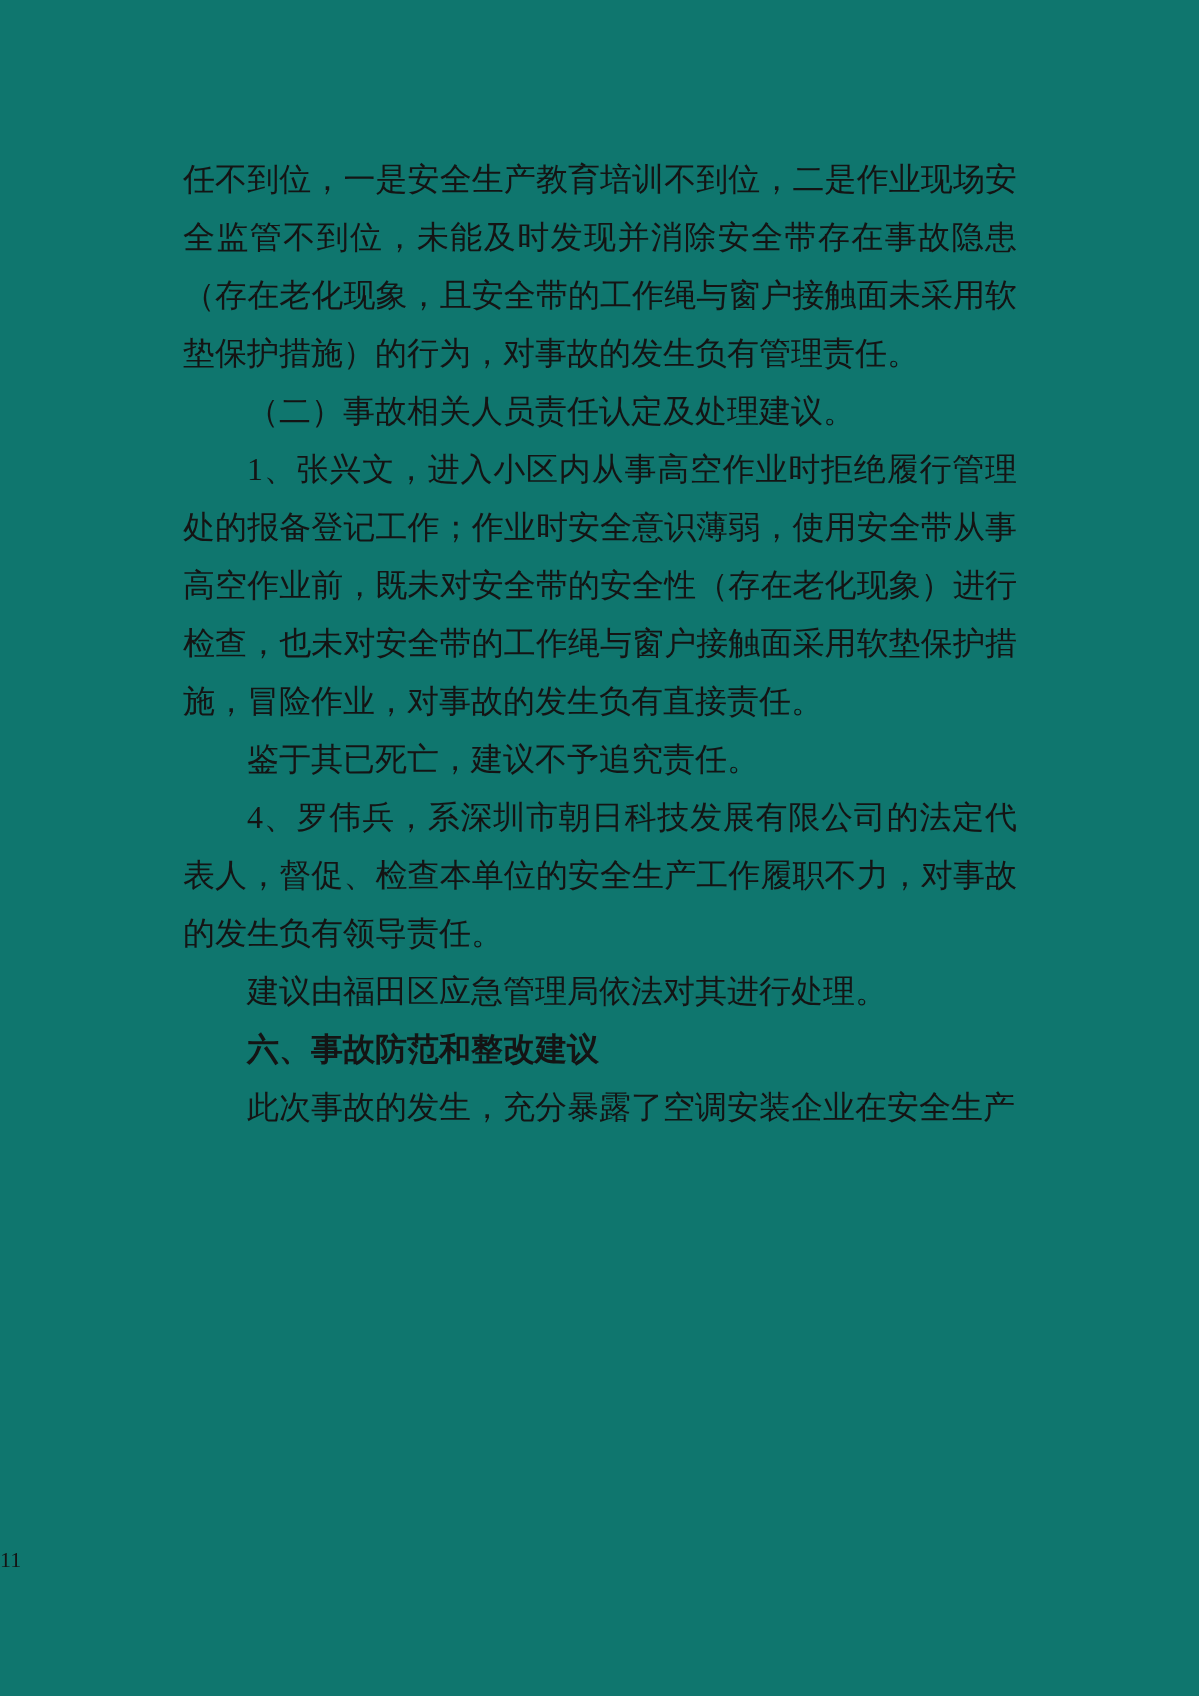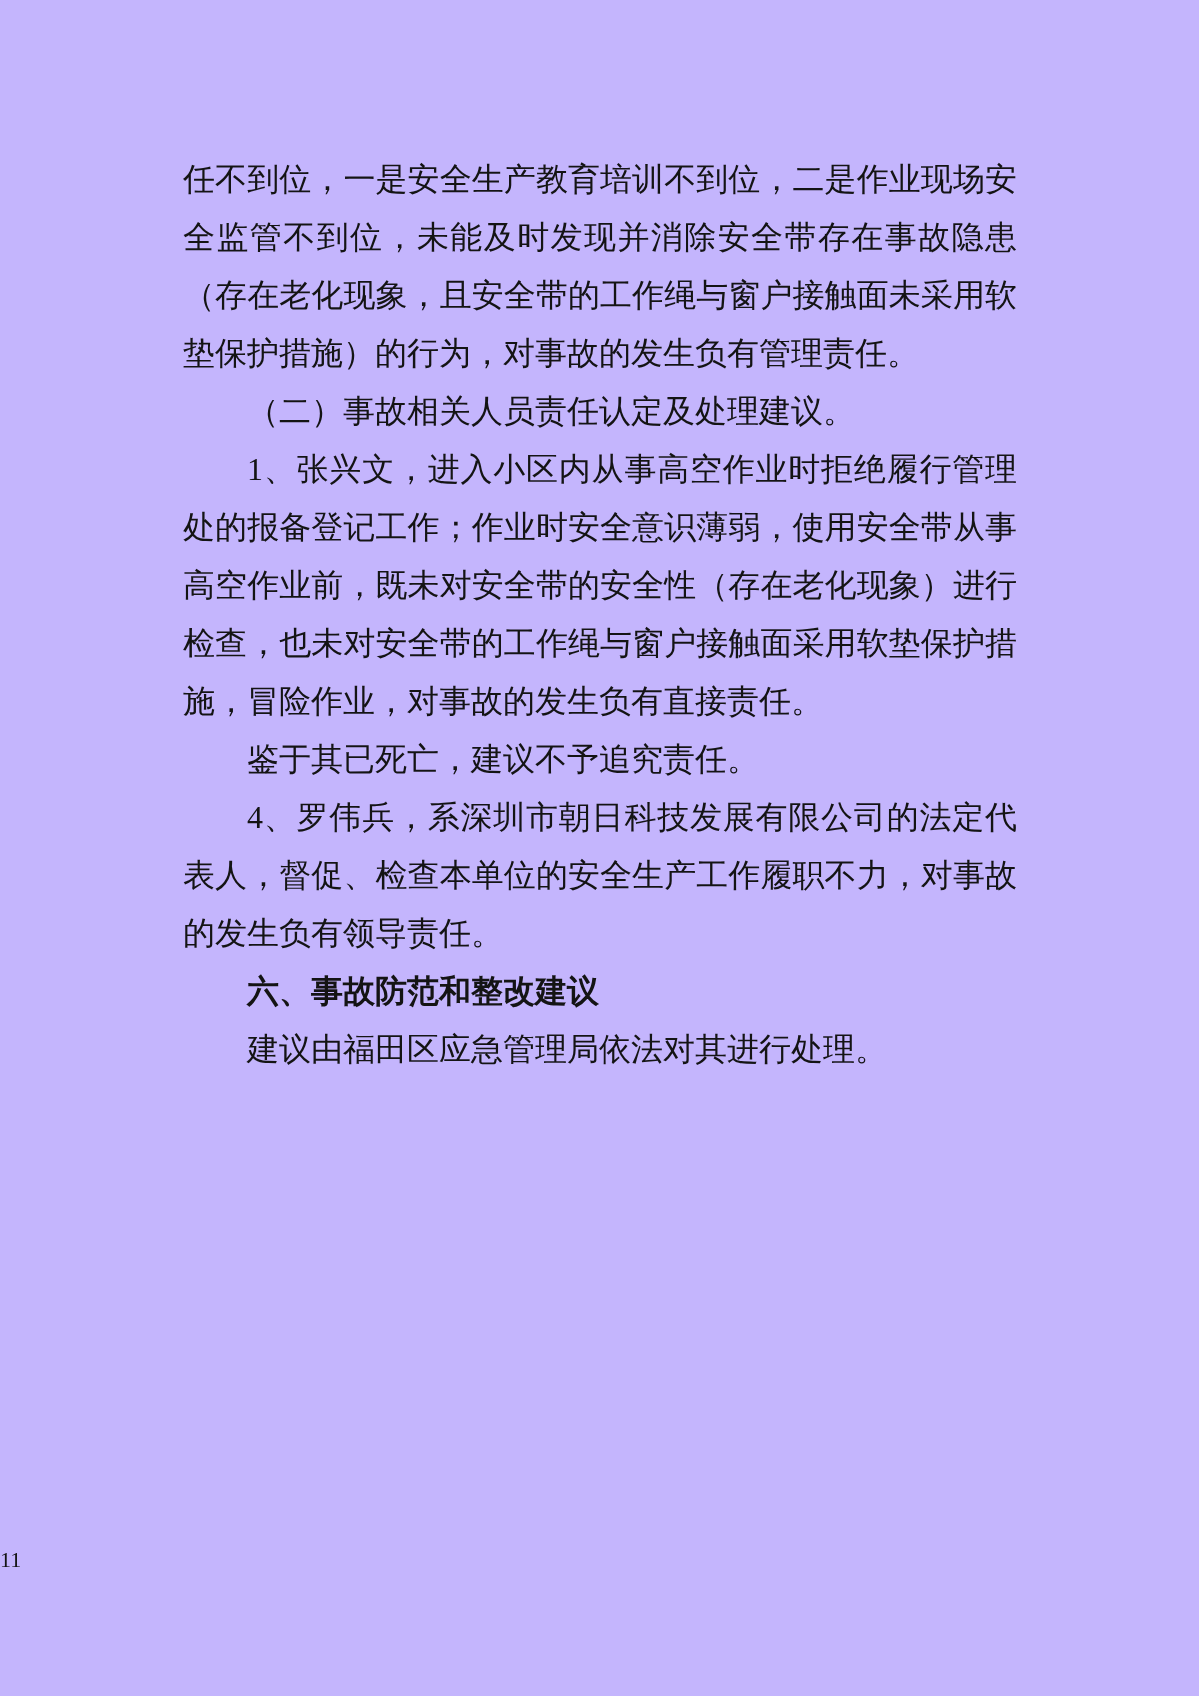--- a/index.html
+++ b/index.html
@@ -4,21 +4,21 @@
 <style>
   html, body {
     margin: 0;
     padding: 0;
     background: #ffffff;
   }
   .page {
     position: relative;
     width: 1199px;
     height: 1696px;
-    background: #c4b5fd;
+    background: #0f766e;
     overflow: hidden;
     font-family: "Liberation Serif", "DejaVu Serif", serif;
     color: #141414;
   }
   .content {
     position: absolute;
     top: 150px;
     left: 183px;
     width: 834px;
   }
@@ -60,20 +60,21 @@
 </head>
 <body>
 
 <div class="page">
   <div class="content">
     <p class="para">任不到位，一是安全生产教育培训不到位，二是作业现场安全监管不到位，未能及时发现并消除安全带存在事故隐患（存在老化现象，且安全带的工作绳与窗户接触面未采用软垫保护措施）的行为，对事故的发生负有管理责任。</p>
     <p class="para indent heading-serif-bold">（二）事故相关人员责任认定及处理建议。</p>
     <p class="para indent">1、张兴文，进入小区内从事高空作业时拒绝履行管理处的报备登记工作；作业时安全意识薄弱，使用安全带从事高空作业前，既未对安全带的安全性（存在老化现象）进行检查，也未对安全带的工作绳与窗户接触面采用软垫保护措施，冒险作业，对事故的发生负有直接责任。</p>
     <p class="para indent">鉴于其已死亡，建议不予追究责任。</p>
     <p class="para indent">4、罗伟兵，系深圳市朝日科技发展有限公司的法定代表人，督促、检查本单位的安全生产工作履职不力，对事故的发生负有领导责任。</p>
+    <p class="para indent">建议由福田区应急管理局依法对其进行处理。</p>
     <p class="para indent heading-sans-bold">六、事故防范和整改建议</p>
-    <p class="para indent">建议由福田区应急管理局依法对其进行处理。</p>
+    <p class="para indent">此次事故的发生，充分暴露了空调安装企业在安全生产</p>
   </div>
 
   <div class="footer">
     <span class="page-number">11</span>
   </div>
 </div>
 
 </body></html>

